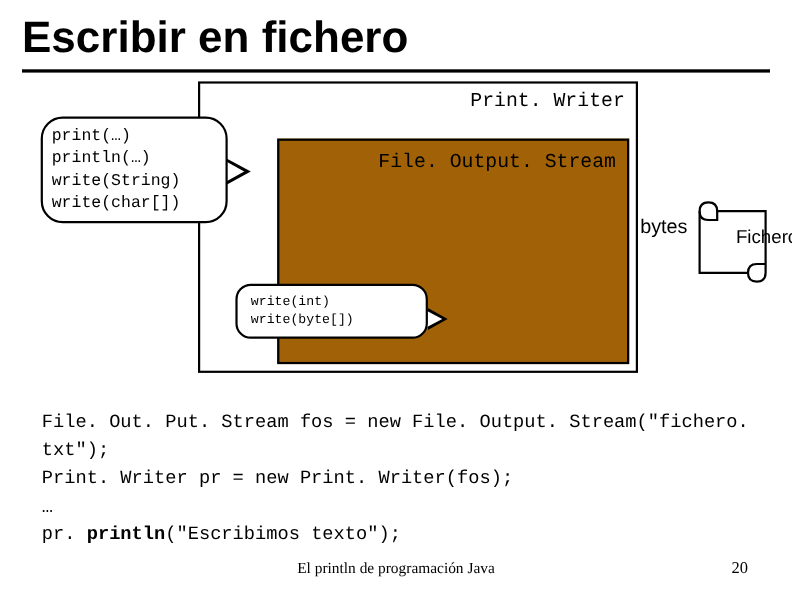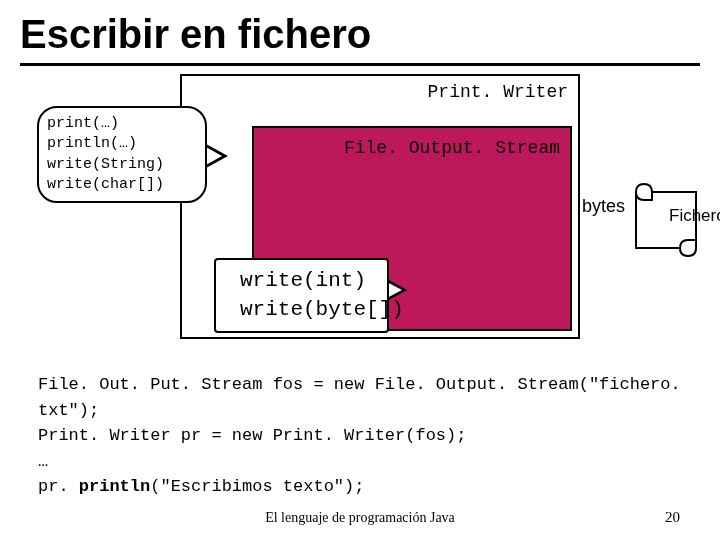--- a/index.html
+++ b/index.html
@@ -6,26 +6,26 @@
   html, body { width: 720px; height: 540px; font-family: Georgia, 'Times New Roman', serif; background: #fff; }
   .slide { width: 720px; height: 540px; position: relative; padding: 12px 20px 0 20px; }
   .title { font-size: 40px; font-weight: bold; font-family: 'Comic Sans MS', 'Trebuchet MS', sans-serif; margin-bottom: 6px; }
   .hr { border: none; border-top: 3px solid #000; width: 100%; margin-bottom: 8px; }
 
   .diagram { position: relative; width: 660px; height: 280px; margin-left: 10px; }
 
   .box-outer { position: absolute; left: 150px; top: 0; width: 400px; height: 265px; border: 2px solid #000; background: #fff; }
   .label-outer { position: absolute; right: 10px; top: 6px; font-family: 'Courier New', monospace; font-size: 18px; padding-left: 28px; }
 
-  .box-inner { position: absolute; left: 70px; top: 50px; width: 320px; height: 205px; border: 2px solid #000; background: #be185d; }
+  .box-inner { position: absolute; left: 70px; top: 50px; width: 320px; height: 205px; border: 2px solid #000; background: #a16207; }
   .label-inner { position: absolute; right: 10px; top: 10px; font-family: 'Courier New', monospace; font-size: 18px; }
 
   .methods1 { position: absolute; left: -145px; top: 30px; width: 170px; background: #fff; border: 2px solid #000; border-radius: 20px; padding: 6px 8px; font-family: 'Courier New', monospace; font-size: 15px; line-height: 1.35; z-index: 5; }
 
-  .methods2 { position: absolute; left: -40px; top: 130px; width: 175px; background: #fff; border: 2px solid #000; border-radius: 4px; padding: 6px 24px; font-family: 'Courier New', monospace; font-size: 21px; line-height: 1.4; z-index: 5; }
+  .methods2 { position: absolute; left: -40px; top: 130px; width: 175px; background: #fff; border: 2px solid #000; border-radius: 14px; padding: 6px 12px; font-family: 'Courier New', monospace; font-size: 12px; line-height: 1.4; z-index: 5; }
 
   
   .pointer1 { position: absolute; left: 24px; top: 68px; width: 0; height: 0; border-top: 12px solid transparent; border-bottom: 12px solid transparent; border-left: 22px solid #000; z-index: 4; }
   .pointer1::after { content: ""; position: absolute; left: -24px; top: -10px; width: 0; height: 0; border-top: 10px solid transparent; border-bottom: 10px solid transparent; border-left: 18px solid #fff; }
 
   .pointer2 { position: absolute; left: 135px; top: 152px; width: 0; height: 0; border-top: 10px solid transparent; border-bottom: 10px solid transparent; border-left: 18px solid #000; z-index: 4; }
   .pointer2::after { content: ""; position: absolute; left: -20px; top: -8px; width: 0; height: 0; border-top: 8px solid transparent; border-bottom: 8px solid transparent; border-left: 15px solid #fff; }
 
   .bytes { position: absolute; left: 552px; top: 122px; font-family: 'Comic Sans MS', sans-serif; font-size: 18px; }
 
@@ -82,15 +82,15 @@
 
   <div class="code-block">
     <div>File. Out. Put. Stream fos = new File. Output. Stream("fichero. txt");</div>
     <div>Print. Writer pr = new Print. Writer(fos);</div>
     <div>…</div>
     <div>
       <span>pr. </span><span class="bold">println</span><span>("Escribimos texto");</span>
     </div>
   </div>
 
-  <div class="footer">El lenguaje de programación Java</div>
+  <div class="footer">El println de programación Java</div>
   <div class="page-num">20</div>
 </div>
 
 </body></html>

